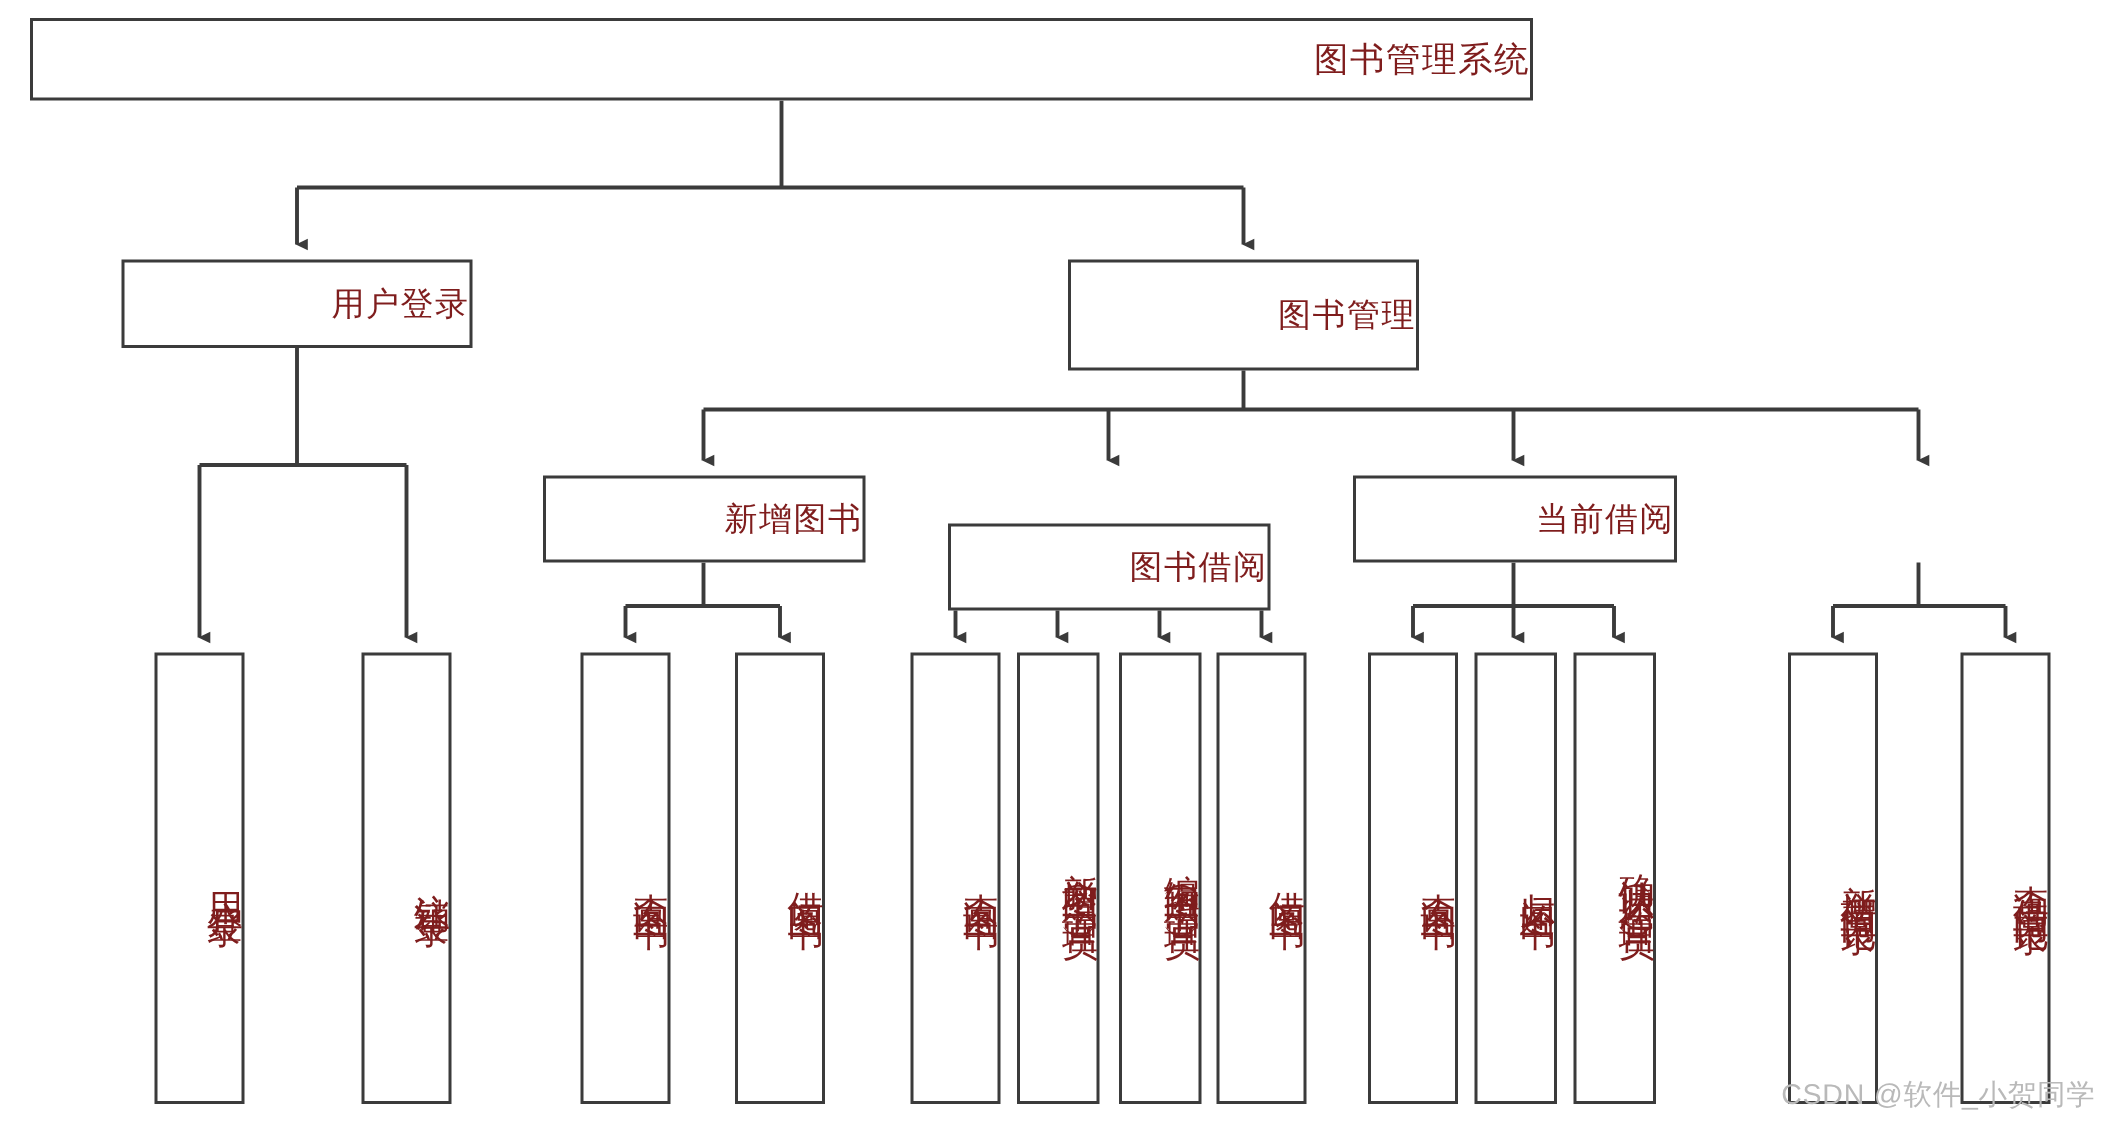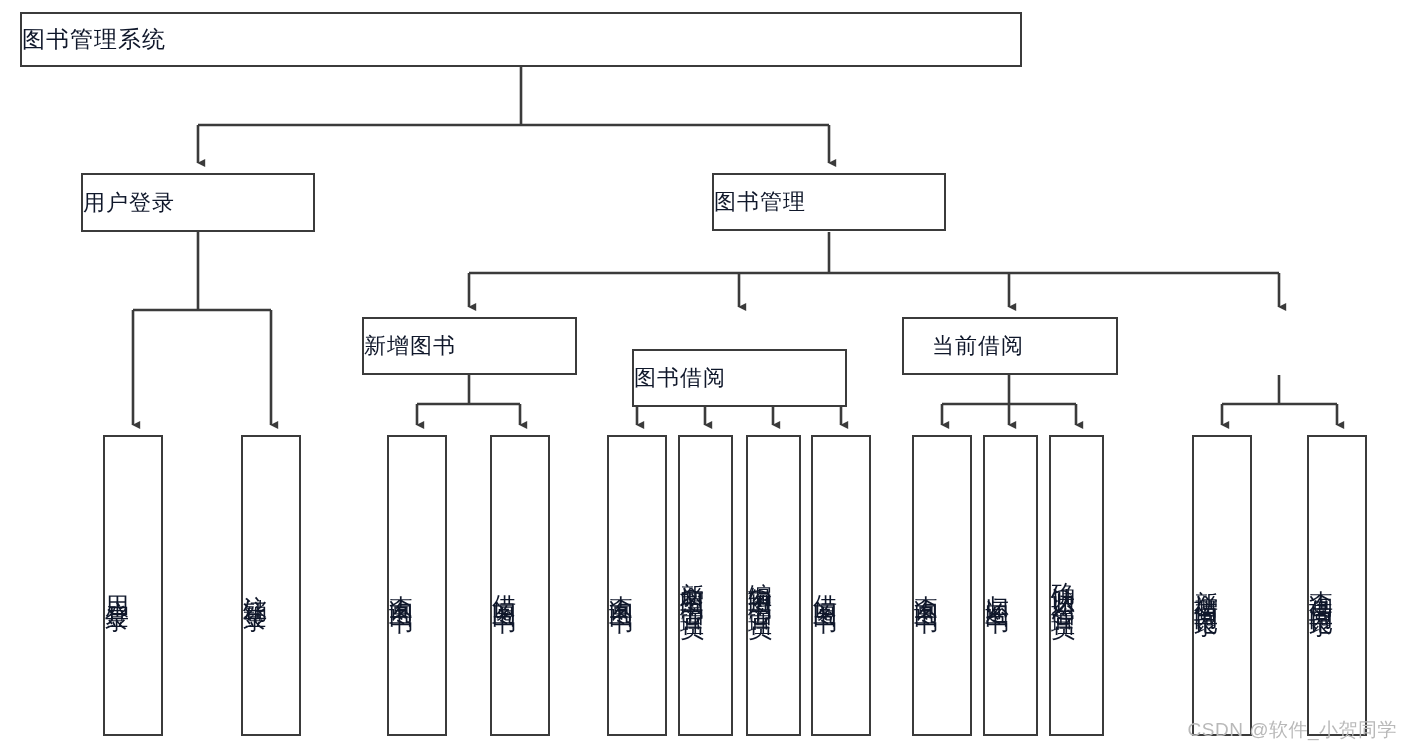--- a/index.html
+++ b/index.html
@@ -25,22 +25,22 @@
     height: 747px;
     pointer-events: none;
   }
   .node {
     position: absolute;
     box-sizing: border-box;
     background: #ffffff;
     border: 2.5px solid #3b3b3b;
     display: flex;
     align-items: center;
-    justify-content: flex-start;
-    color: #0f172a;
+    justify-content: flex-end;
+    color: #7f1d1d;
   }
   .node.horiz {
     font-size: 22px;
     letter-spacing: 1px;
   }
   .node.vert {
     font-size: 24px;
   }
   .node.vert .vlabel {
     writing-mode: vertical-rl;
@@ -118,21 +118,21 @@
     </g>
   </svg>
 
   <div class="node horiz root" style="left:20px; top:12px; width:1002px; height:55px;">
     <span>图书管理系统</span>
   </div>
 
   <div class="node horiz" style="left:81px; top:173px; width:234px; height:59px;">
     <span>用户登录</span>
   </div>
-  <div class="node horiz" style="left:712px; top:173px; width:234px; height:58px;">
+  <div class="node horiz" style="left:712px; top:173px; width:234px; height:74px;">
     <span>图书管理</span>
   </div>
 
   <div class="node horiz" style="left:362px; top:317px; width:215px; height:58px;">
     <span>新增图书</span>
   </div>
   <div class="node horiz" style="left:632px; top:317px; width:215px; height:58px;margin-top:32px;">
     <span>图书借阅</span>
   </div>
   <div class="node horiz" style="left:902px; top:317px; width:216px; height:58px;padding-left:28px;">

